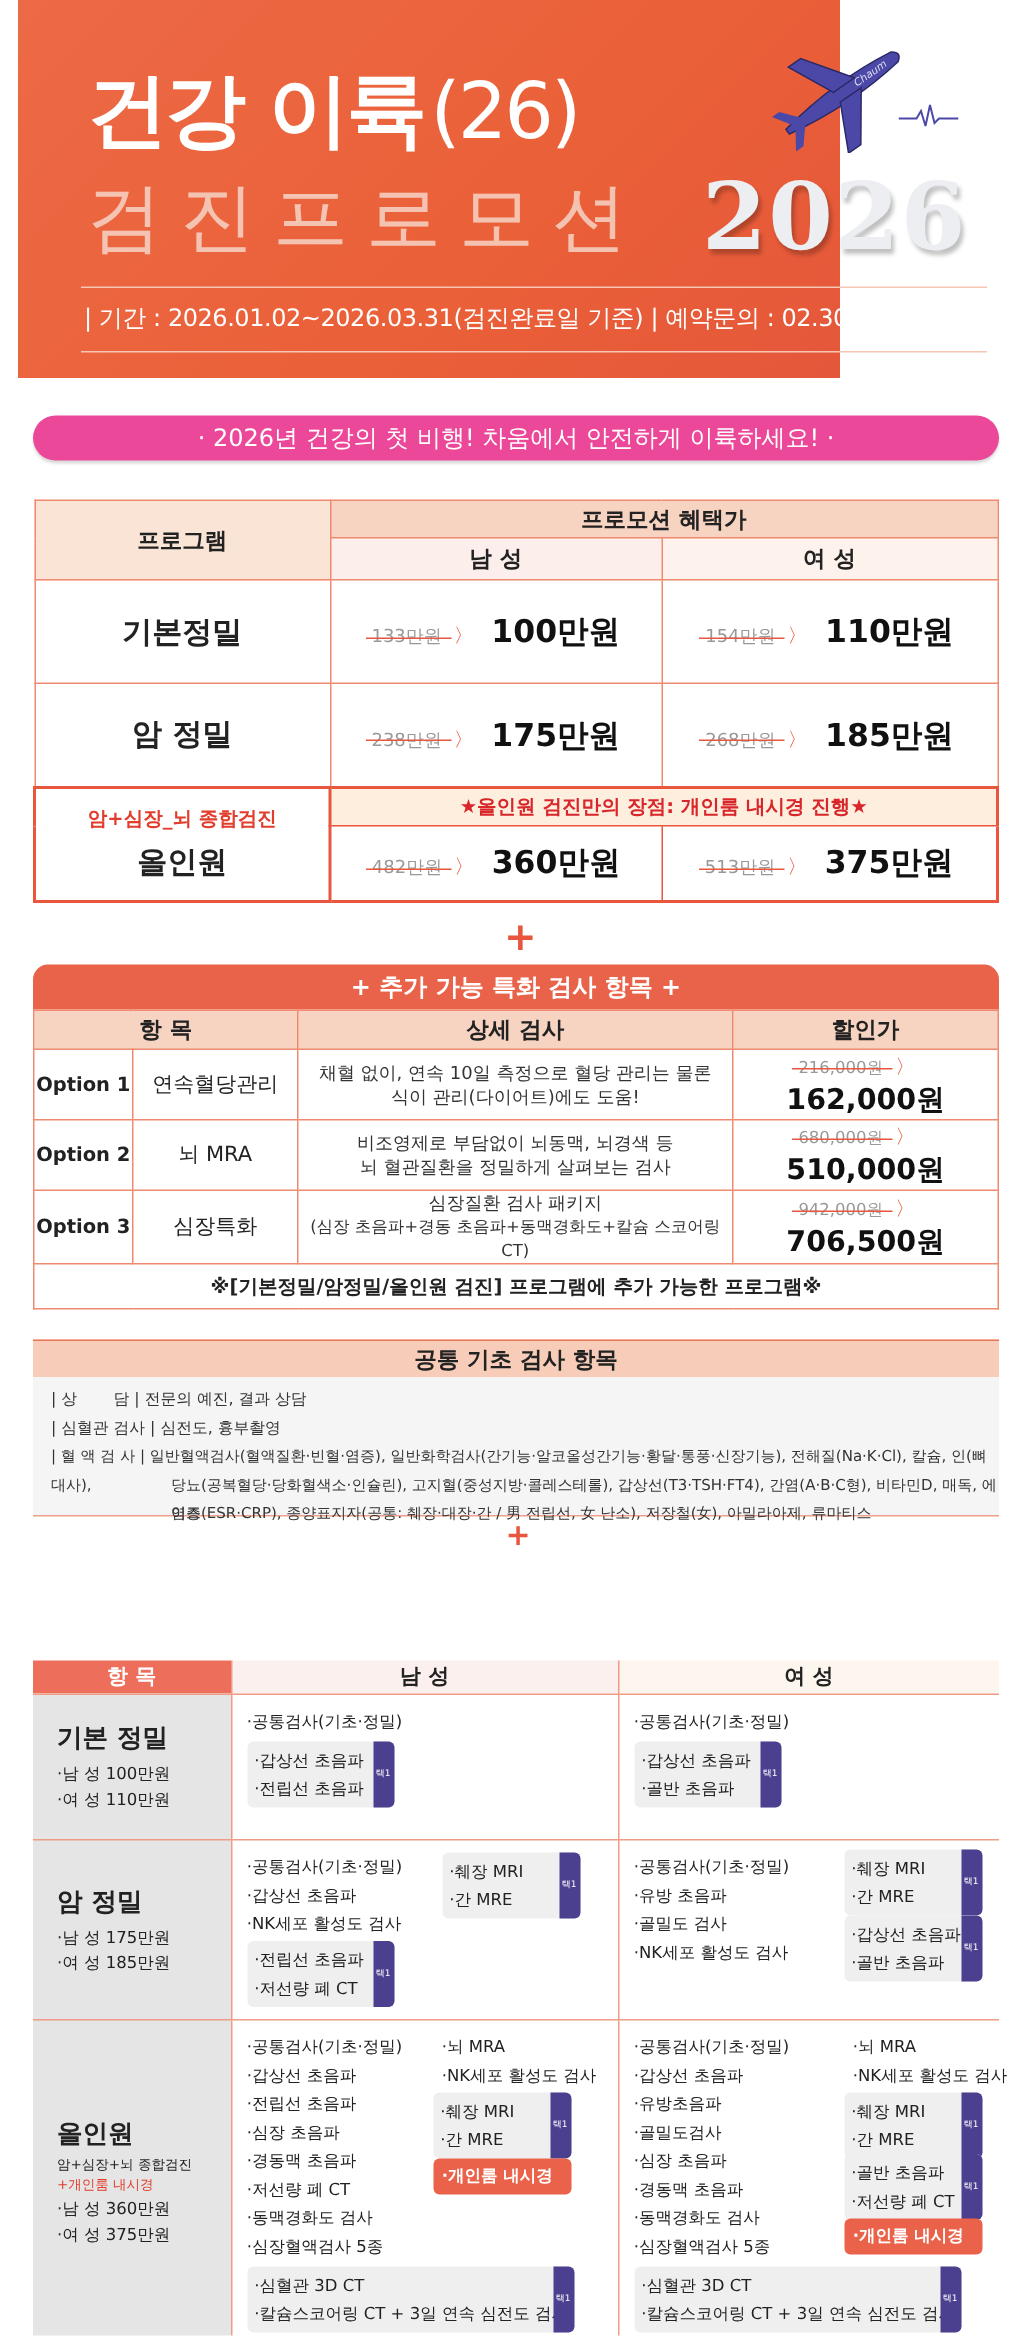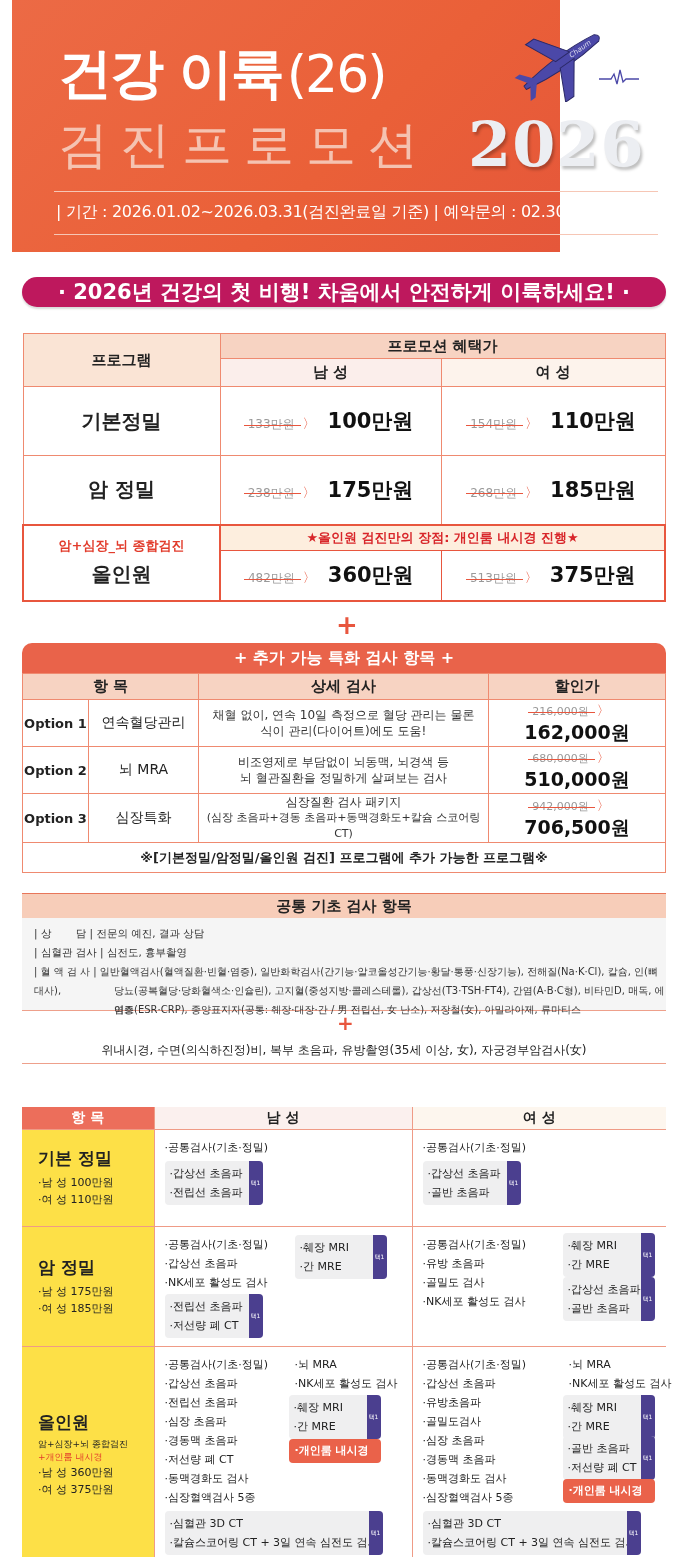--- a/index.html
+++ b/index.html
@@ -6,21 +6,21 @@
 body{width:690px;height:1557px;background:#fff;font-family:"DejaVu Sans","Liberation Sans",sans-serif;color:#222;overflow:hidden;position:relative}
 .hero{position:absolute;left:12px;top:0;width:548px;height:252px;background:linear-gradient(135deg,#ec6a45 0%,#ea6038 60%,#e5573a 100%)}
 .t1{position:absolute;left:46px;top:38px;color:#fff;font-size:54px;font-weight:bold;letter-spacing:-2px;white-space:nowrap}
 .t1 .paren{font-weight:normal;font-size:52px;margin-left:4px}
 .t2{position:absolute;left:46px;top:112px;color:#f7d4c6;font-size:50px;font-weight:normal;letter-spacing:12px;white-space:nowrap;opacity:.85}
 .year{position:absolute;left:456px;top:108px;color:#eceef2;font-family:"DejaVu Serif","Liberation Serif",serif;font-size:62px;font-weight:bold;text-shadow:2px 3px 3px rgba(0,0,0,.25);letter-spacing:1px}
 .plane{position:absolute;left:500px;top:22px}
 .heart{position:absolute;left:587px;top:60px}
 .hline{position:absolute;left:42px;width:604px;height:1px;background:#f6c6b5}
 .period{position:absolute;left:44px;top:202px;color:#fff;font-size:16px;white-space:nowrap;letter-spacing:-.3px}
-.pill{position:absolute;left:22px;top:277px;width:644px;height:30px;border-radius:15px;background:#be185d;color:#fff;font-size:21px;font-weight:bold;text-align:center;line-height:30px;box-shadow:0 2px 2px rgba(0,0,0,.15)}
+.pill{position:absolute;left:22px;top:277px;width:644px;height:30px;border-radius:15px;background:#ec4899;color:#fff;font-size:16px;font-weight:normal;text-align:center;line-height:30px;box-shadow:0 2px 2px rgba(0,0,0,.15)}
 table{border-collapse:collapse}
 .ptable{position:absolute;left:22px;top:333px;width:644px}
 .ptable td{border:1px solid #ef8a70;text-align:center}
 .ph{background:#fae4d5;font-size:15px;font-weight:bold}
 .ph2{background:#f7d3c2;font-size:15px;font-weight:bold;height:25px}
 .phm{background:#fbeeeb;font-size:15px;font-weight:bold;height:28px}
 .phf{background:#fdf3ec;font-size:15px;font-weight:bold}
 .pname{font-size:20px;font-weight:bold;height:69px}
 .old{color:#999;font-size:12px;position:relative;display:inline-block;margin-right:10px}
 .old::after{content:"";position:absolute;left:-4px;right:-6px;top:50%;height:1px;background:#e8563e}
@@ -48,21 +48,21 @@
 .bline{border-bottom:1px solid #eea08b;height:0;margin-top:0}
 .precise{position:absolute;left:22px;top:1036px;width:644px}
 .prhead{height:22px;background:#ec6e5b;color:#fff;text-align:center;font-size:14px;font-weight:bold;line-height:22px}
 .prbody{text-align:center;font-size:12px;height:28px;line-height:28px;border-bottom:1px solid #eea08b;color:#222}
 .dtable{position:absolute;left:22px;top:1107px;width:644px}
 .dtable td{border-bottom:1px solid #ef9b86;border-right:1px solid #ef9b86;vertical-align:top;font-size:11px;color:#222}
 .dtable td:last-child{border-right:none}
 .dh1{background:#ec6e5b;color:#fff !important;text-align:center;font-size:14px !important;font-weight:bold;height:22px;vertical-align:middle !important;width:132px}
 .dh2{background:#fbf0ee;text-align:center;font-size:14px !important;font-weight:bold;vertical-align:middle !important}
 .dh3{background:#fdf6ee;text-align:center;font-size:14px !important;font-weight:bold;vertical-align:middle !important}
-.dlab{background:#fde047;text-align:left;padding-left:16px;vertical-align:middle !important}
+.dlab{background:#e5e5e5;text-align:left;padding-left:16px;vertical-align:middle !important}
 .dlab .n{font-size:17px;font-weight:bold;display:block;margin-bottom:4px}
 .dlab .s{font-size:11px;display:block;line-height:17px}
 .dlab .sr{color:#e23c2c}
 .dlab .sm{font-size:9px;display:block;line-height:13px}
 .cell{position:relative}
 .it{display:block;line-height:19px;white-space:nowrap}
 .box{background:#efeff0;border-radius:4px;position:relative;padding:3px 20px 3px 5px;display:inline-block;line-height:18px}
 .box .tag{position:absolute;right:0;top:0;bottom:0;width:14px;background:#4b3f8f;color:#fff;font-size:6px;border-radius:0 4px 4px 0;display:flex;align-items:center;justify-content:center}
 .redbox{background:#ea624a;color:#fff;border-radius:4px;padding:3px 6px;display:inline-block;line-height:18px;font-weight:bold}
 .abs{position:absolute}
@@ -182,21 +182,20 @@
     <div class="abs" style="left:12px;top:44px;font-size:10px">| 혈 액 검 사 | 일반혈액검사(혈액질환·빈혈·염증), 일반화학검사(간기능·알코올성간기능·황달·통풍·신장기능), 전해질(Na·K·Cl), 칼슘, 인(뼈 대사),</div>
     <div class="abs" style="left:92px;top:63px;font-size:10px">당뇨(공복혈당·당화혈색소·인슐린), 고지혈(중성지방·콜레스테롤), 갑상선(T3·TSH·FT4), 간염(A·B·C형), 비타민D, 매독, 에이즈</div>
     <div class="abs" style="left:92px;top:82px;font-size:10px">염증(ESR·CRP), 종양표지자(공통: 췌장·대장·간 / 男 전립선, 女 난소), 저장철(女), 아밀라아제, 류마티스</div>
   </div>
   <div class="bline"></div>
 </div>
 
 <div class="plus" style="left:337px;top:1013px;font-size:20px">+</div>
 
 <div class="precise">
-  <div class="prbody">위내시경, 수면(의식하진정)비, 복부 초음파, 유방촬영(35세 이상, 女), 자궁경부암검사(女)</div>
 </div>
 
 <table class="dtable">
   <tbody>
       <tr>
     <td class="dh1">항 목</td>
     <td class="dh2" style="width:258px">남 성</td>
     <td class="dh3">여 성</td>
   </tr>
 

